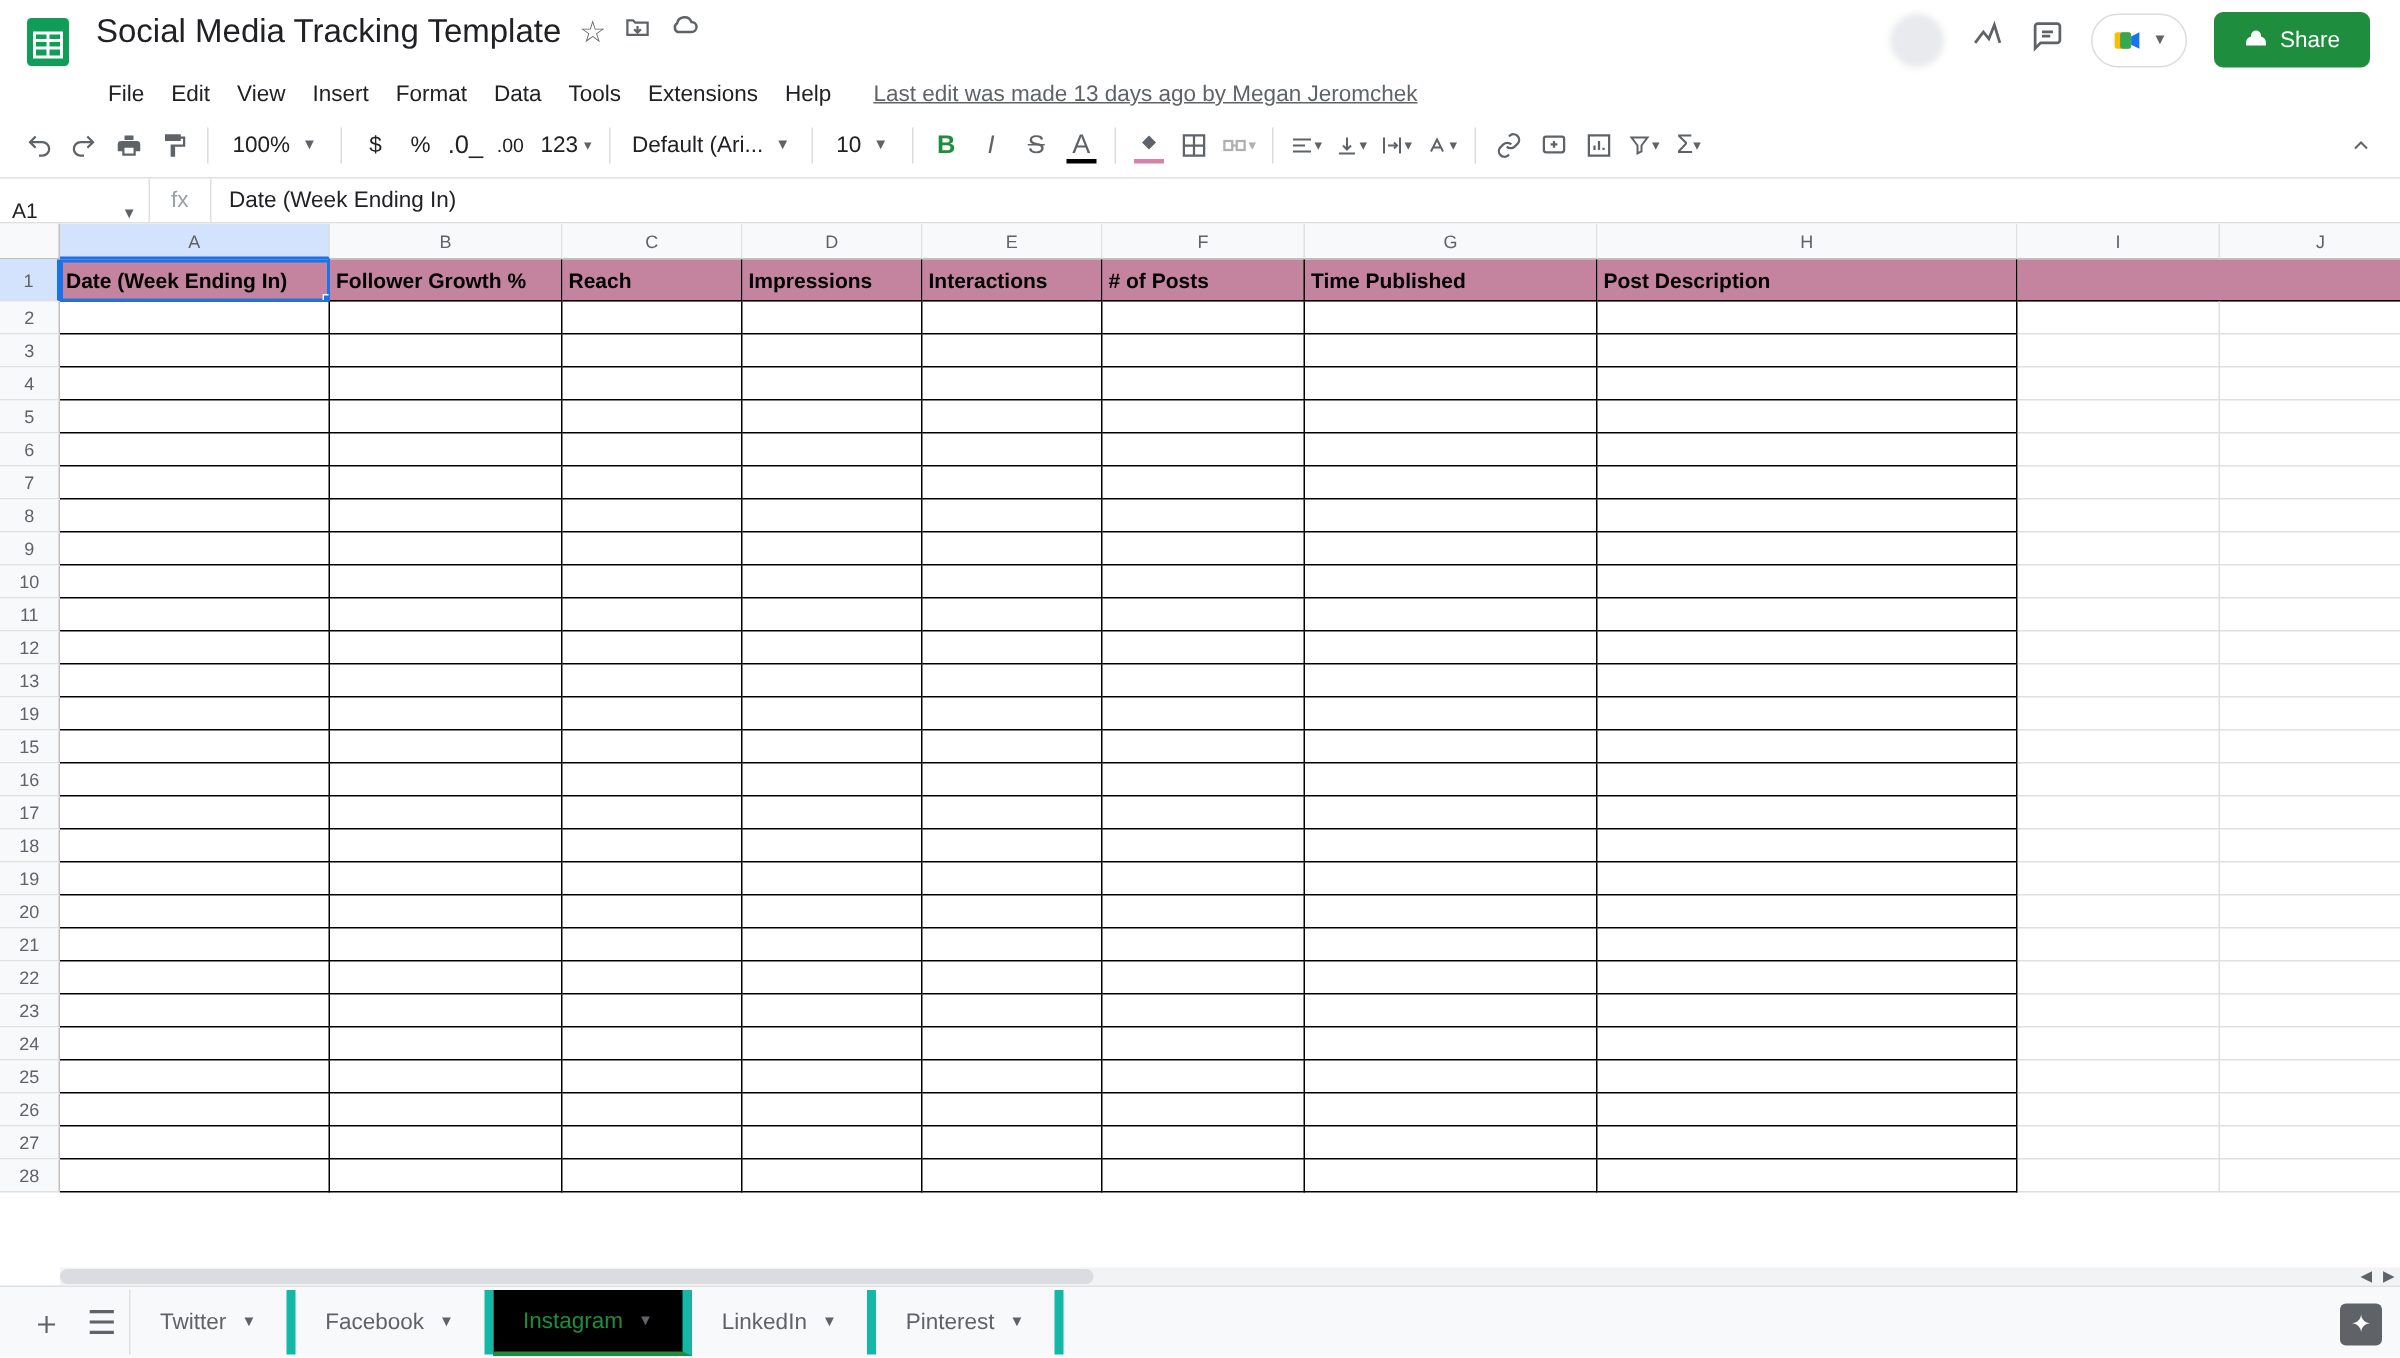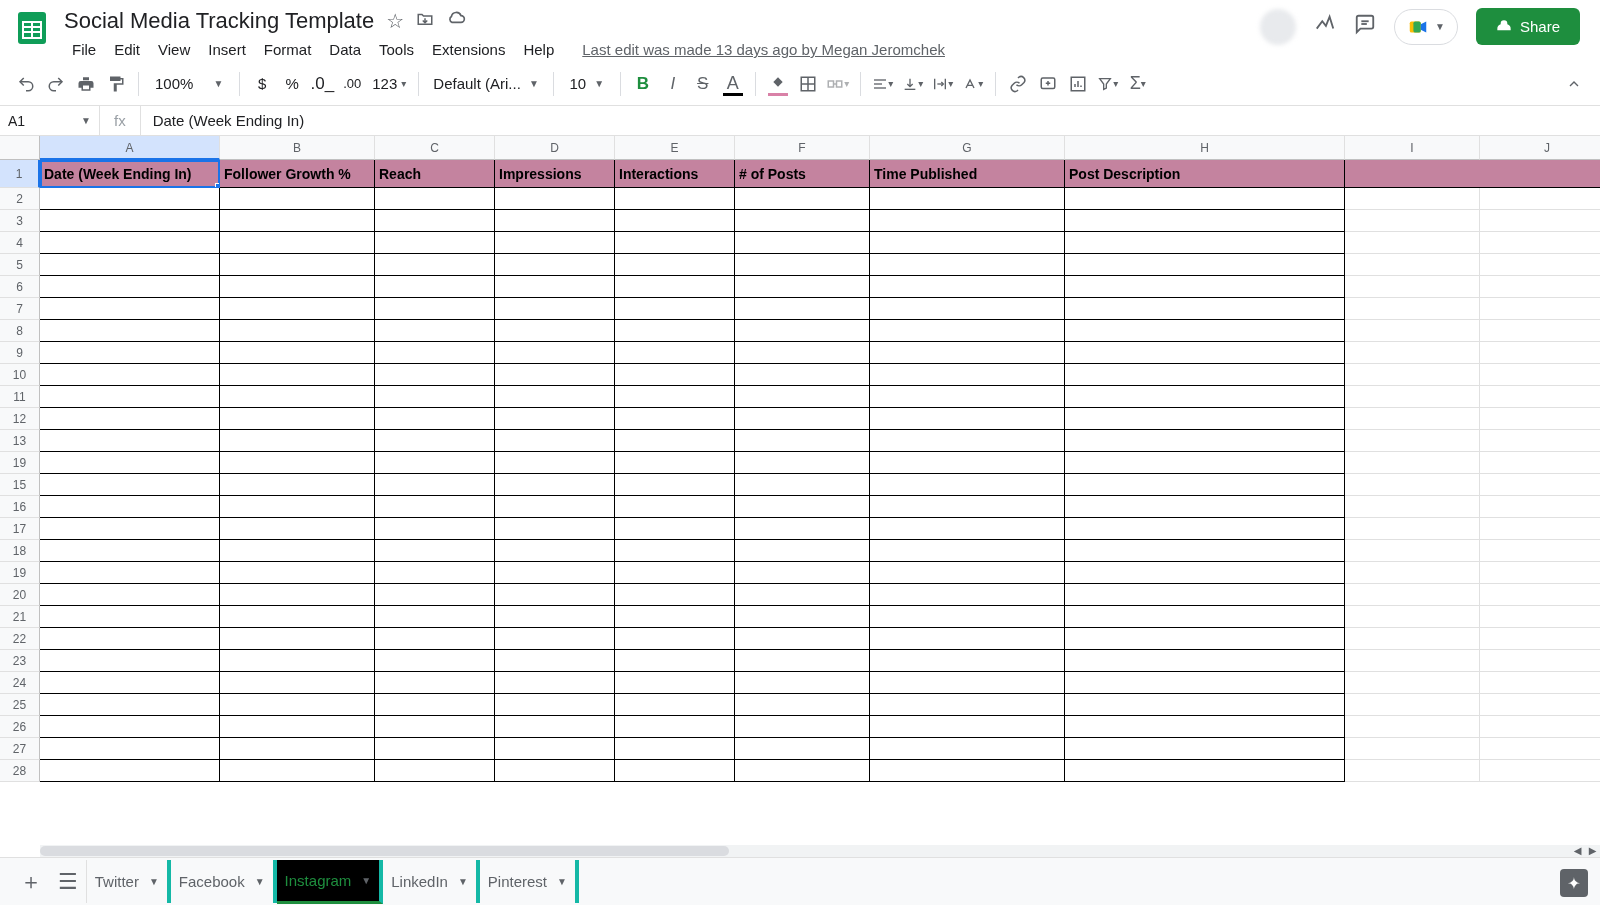--- a/index.html
+++ b/index.html
@@ -3,52 +3,52 @@
 <meta charset="utf-8">
 <style>
 * { margin: 0; padding: 0; box-sizing: border-box; font-family: Arial, sans-serif; }
 body { background: #fff; width: 1600px; height: 905px; overflow: hidden; position: relative; }
 
 
 .header { display: flex; align-items: flex-start; padding: 8px 12px 0 12px; }
 .logo { width: 40px; height: 40px; margin-right: 12px; display: flex; align-items: center; justify-content: center; }
 .logo svg { width: 36px; height: 36px; }
 .title-area { flex: 1; }
-.title-row { display: flex; align-items: center; gap: 12px; margin-bottom: 3px; }
+.title-row { display: flex; align-items: center; gap: 12px; margin-bottom: 16px; }
 .doc-title { font-size: 22px; color: #202124; font-weight: 400; }
 .title-icon { color: #5f6368; font-size: 20px; cursor: pointer; }
 .menu-row { display: flex; align-items: center; gap: 2px; }
 .menu-item { font-size: 15px; color: #202124; padding: 4px 8px; cursor: pointer; border-radius: 4px; }
 .last-edit { font-size: 15px; color: #5f6368; text-decoration: underline; margin-left: 18px; cursor: pointer; }
 .header-right { display: flex; align-items: center; gap: 18px; padding-right: 8px; }
 .avatar { width: 36px; height: 36px; border-radius: 50%; background: #e8eaed; filter: blur(2px); }
 .hr-icon { color: #5f6368; font-size: 22px; cursor: pointer; }
 .meet-btn { display: flex; align-items: center; gap: 6px; border: 1px solid #dadce0; border-radius: 20px; padding: 6px 12px; cursor: pointer; }
 .share-btn { background: #1e8e3e; color: #fff; border: none; border-radius: 6px; padding: 10px 20px; font-size: 15px; font-weight: 500; display: flex; align-items: center; gap: 8px; cursor: pointer; }
 
 
 .toolbar { display: flex; align-items: center; padding: 6px 12px; border-bottom: 1px solid #e0e0e0; gap: 2px; height: 44px; }
 .tb-icon { width: 28px; height: 28px; display: flex; align-items: center; justify-content: center; color: #5f6368; cursor: pointer; border-radius: 4px; font-size: 18px; }
 .tb-sep { width: 1px; height: 24px; background: #dadce0; margin: 0 6px; }
 .tb-text { font-size: 15px; color: #202124; padding: 0 4px; display: flex; align-items: center; gap: 4px; cursor: pointer; }
 .dropdown-arrow { font-size: 10px; color: #5f6368; }
-.zoom-box { display: flex; align-items: center; gap: 20px; padding: 0 8px; }
+.zoom-box { display: flex; align-items: center; gap: 8px; padding: 0 8px; }
 .font-box { display: flex; align-items: center; gap: 8px; min-width: 100px; padding: 0 6px; }
 .size-box { display: flex; align-items: center; gap: 8px; min-width: 50px; padding: 0 6px; justify-content: center; }
 .bold { font-weight: bold; font-size: 17px; color: #1e8e3e; }
 .italic { font-style: italic; font-size: 17px; }
 .strike { text-decoration: line-through; font-size: 17px; }
 .text-color { position: relative; }
 .text-color-bar { position: absolute; bottom: 2px; left: 4px; right: 4px; height: 3px; background: #000; }
 .fill-color-bar { position: absolute; bottom: 2px; left: 4px; right: 4px; height: 3px; background: #d981a7; }
 .tb-right { margin-left: auto; }
 
 
 .formula-bar { display: flex; align-items: center; border-bottom: 1px solid #e0e0e0; height: 30px; }
-.name-box { width: 100px; padding: 0 8px; font-size: 14px; color: #202124; display: flex; align-items: center; justify-content: space-between; border-right: 1px solid #e0e0e0; height: 100%; }
+.name-box { width: 100px; padding: 0 8px; font-size: 14px; color: #202124; display: flex; align-items: flex-end; justify-content: space-between; border-right: 1px solid #e0e0e0; height: 100%; }
 .fx { color: #9aa0a6; font-size: 15px; padding: 0 14px; border-right: 1px solid #e0e0e0; height: 100%; display: flex; align-items: center; }
 .formula-input { flex: 1; padding: 0 12px; font-size: 15px; color: #202124; }
 
 
 .sheet-container { position: relative; height: 650px; overflow: hidden; }
 .grid { display: grid; grid-template-columns: 40px 180px 155px 120px 120px 120px 135px 195px 280px 135px 135px; }
 .col-header { background: #f8f9fa; border-right: 1px solid #e0e0e0; border-bottom: 1px solid #c0c0c0; text-align: center; font-size: 12px; color: #5f6368; height: 24px; line-height: 24px; cursor: pointer; }
 .corner { background: #f8f9fa; border-right: 1px solid #c0c0c0; border-bottom: 1px solid #c0c0c0; height: 24px; cursor: pointer; }
 .row-header { background: #f8f9fa; border-right: 1px solid #c0c0c0; border-bottom: 1px solid #e0e0e0; text-align: center; font-size: 12px; color: #5f6368; height: 22px; line-height: 22px; cursor: pointer; }
 .row-header.selected { background: #d3e3fd; border-right: 2px solid #1a73e8;}
@@ -56,21 +56,21 @@
 .cell { border-right: 1px solid #000; border-bottom: 1px solid #000; height: 22px; font-size: 12px; padding: 0 4px; overflow: hidden; white-space: nowrap; cursor: cell; }
 .cell.hrow { background: #c4839f; font-weight: bold; font-size: 14px; line-height: 28px; height: 28px; color: #000; }
 .cell.noborder { border-right: 1px solid #e0e0e0; border-bottom: 1px solid #e0e0e0; }
 .cell.noborder.hrow { border-right: none; border-bottom: 1px solid #000; }
 .cell.selected { outline: 2px solid #1a73e8; outline-offset: -2px; position: relative; z-index: 2; }
 .sel-handle { position: absolute; right: -4px; bottom: -4px; width: 8px; height: 8px; background: #1a73e8; border: 1px solid #fff; }
 
 
 .sheet-tabs { position: absolute; bottom: 0; left: 0; right: 0; height: 48px; border-top: 1px solid #e0e0e0; background: #f8f9fa; display: flex; align-items: center; padding: 0 12px; }
 .st-icon { color: #5f6368; font-size: 22px; padding: 8px; cursor: pointer; }
-.sheet-tab { display: flex; align-items: center; gap: 10px; padding: 12px 8px; font-size: 15px; color: #5f6368; cursor: pointer; border-right: 4px solid #14b8a6; }
+.sheet-tab { display: flex; align-items: center; gap: 10px; padding: 12px 20px; font-size: 15px; color: #5f6368; cursor: pointer; border-right: 6px solid #14b8a6; }
 .sheet-tab.active { color: #1e8e3e; font-weight: 500; background: #000000; border-bottom: 3px solid #1e8e3e; margin-bottom: -1px;}
 .sheet-tab:first-of-type { border-left: 1px solid #e0e0e0; }
 .explore { position: absolute; right: 12px; bottom: 8px; background: #5f6368; color: #fff; width: 28px; height: 28px; border-radius: 4px; display:flex; align-items:center; justify-content:center; cursor:pointer;}
 
 
 .hscroll-track { position:absolute; left:40px; right:30px; height:12px; bottom:48px; background:#f1f3f4;}
 .hscroll-thumb { position:absolute; left:0; width:45%; top:1px; bottom:1px; background:#dadce0; border-radius:6px;}
 .hscroll-arrows { position:absolute; right:0; bottom:48px; width:30px; height:12px; display:flex;}
 .hscroll-arrows div{ width:15px; text-align:center; font-size:10px; color:#5f6368; background:#f1f3f4; cursor:pointer;}
 </style>

